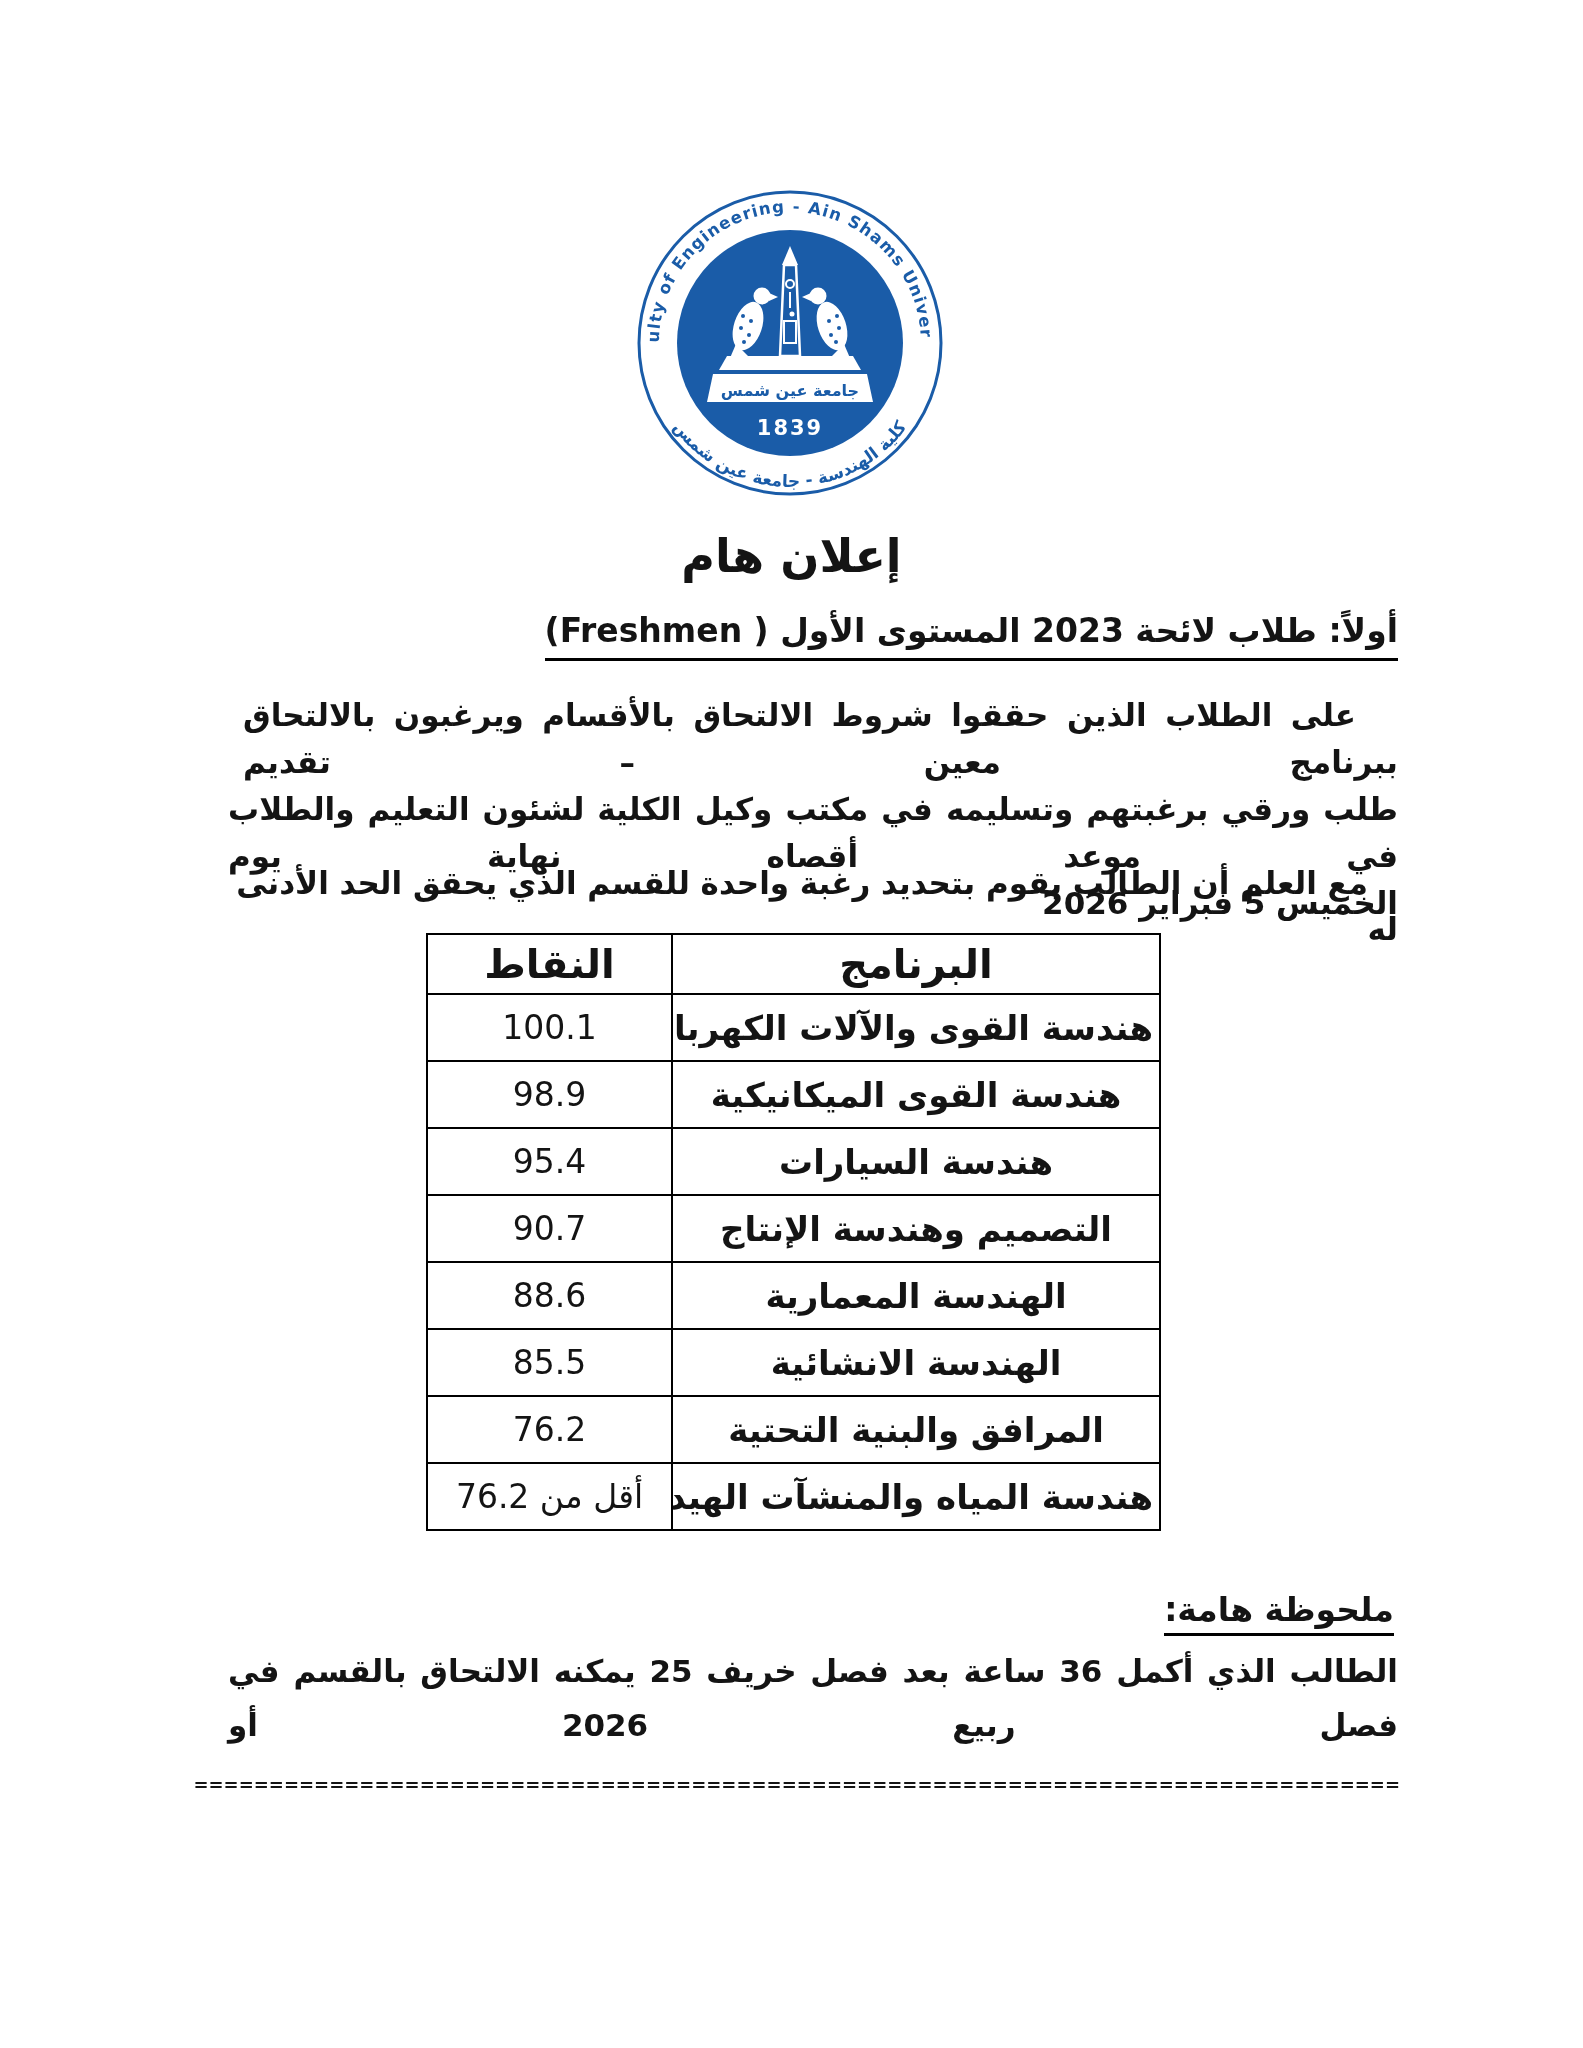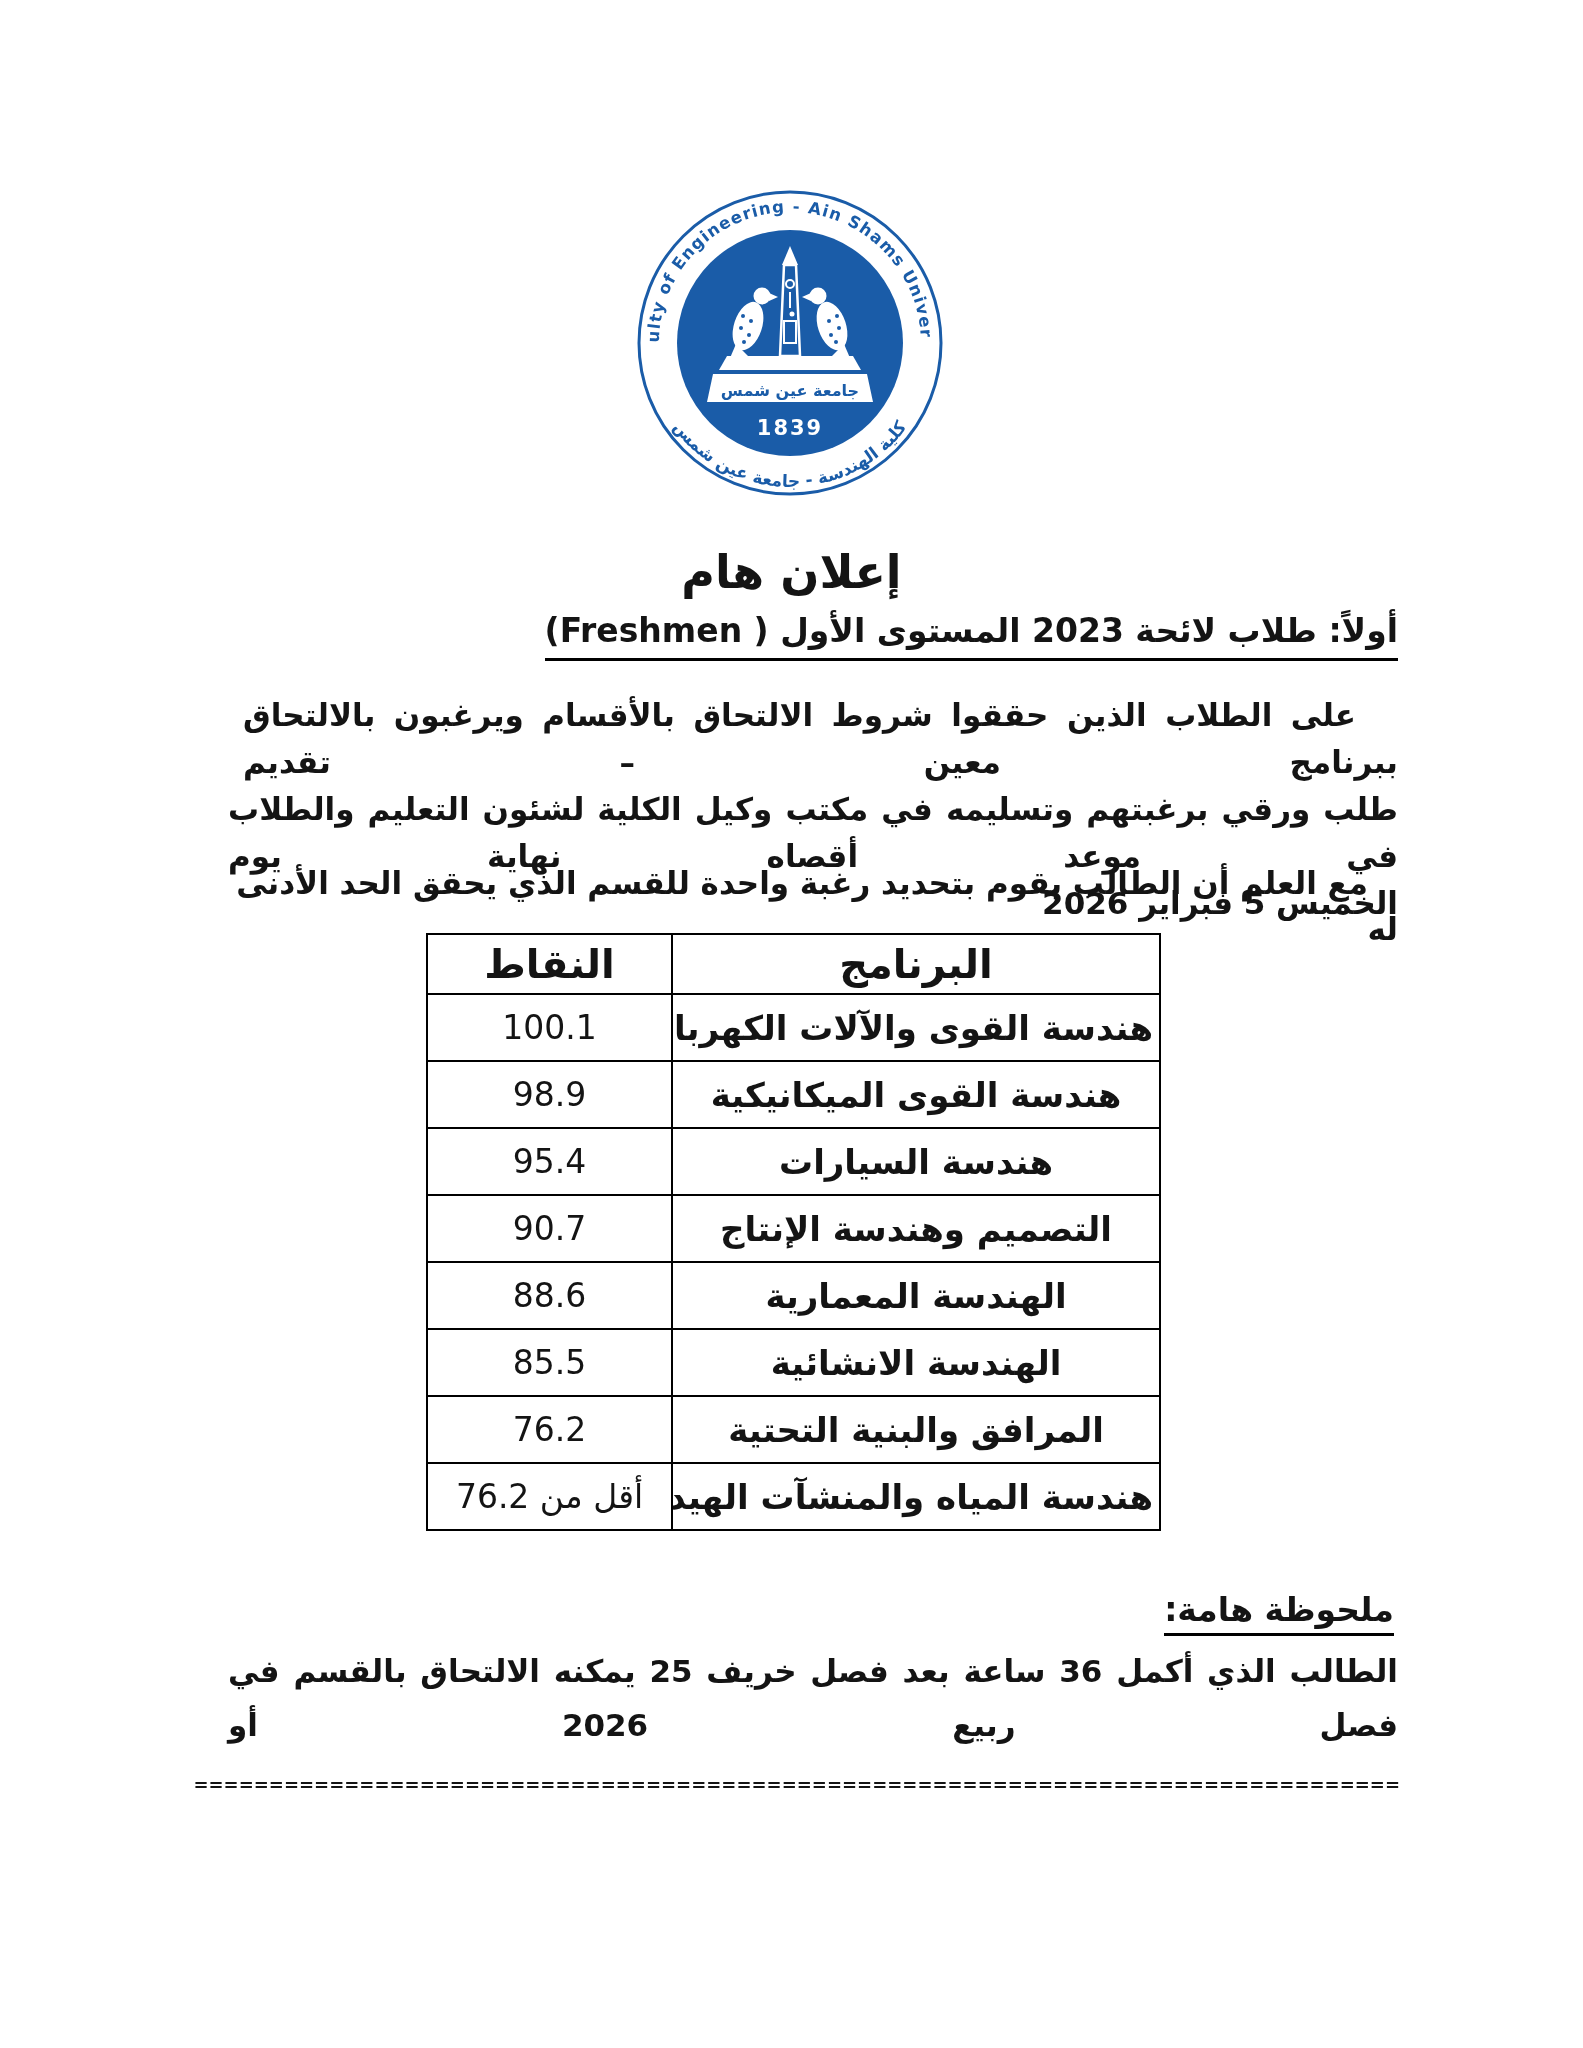--- a/index.html
+++ b/index.html
@@ -32,21 +32,21 @@
     font-family: "DejaVu Sans", sans-serif;
     font-size: 17px;
     font-weight: bold;
     fill: #1a5ca8;
   }
   
   .doc-title {
     position: absolute;
     top: 525px;
     left: 0; right: 0;
-    margin: 16px;
+    margin: 0;
     text-align: center;
     font-size: 46px;
     font-weight: bold;
     line-height: 62px;
   }
   .section-heading {
     position: absolute;
     top: 608px;
     right: 185px;
     left: 228px;

